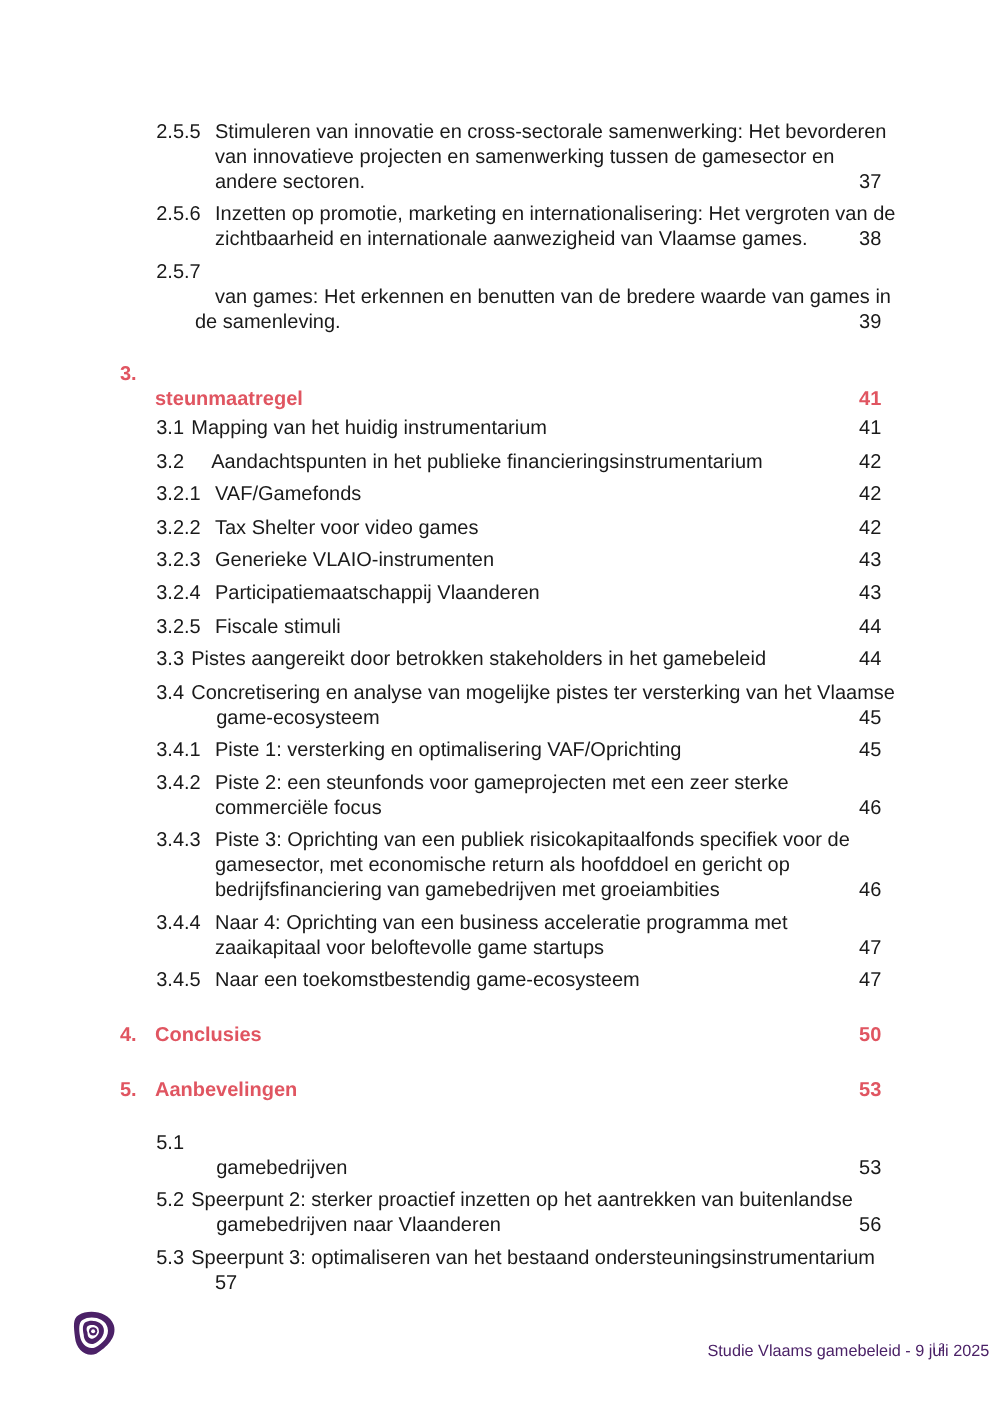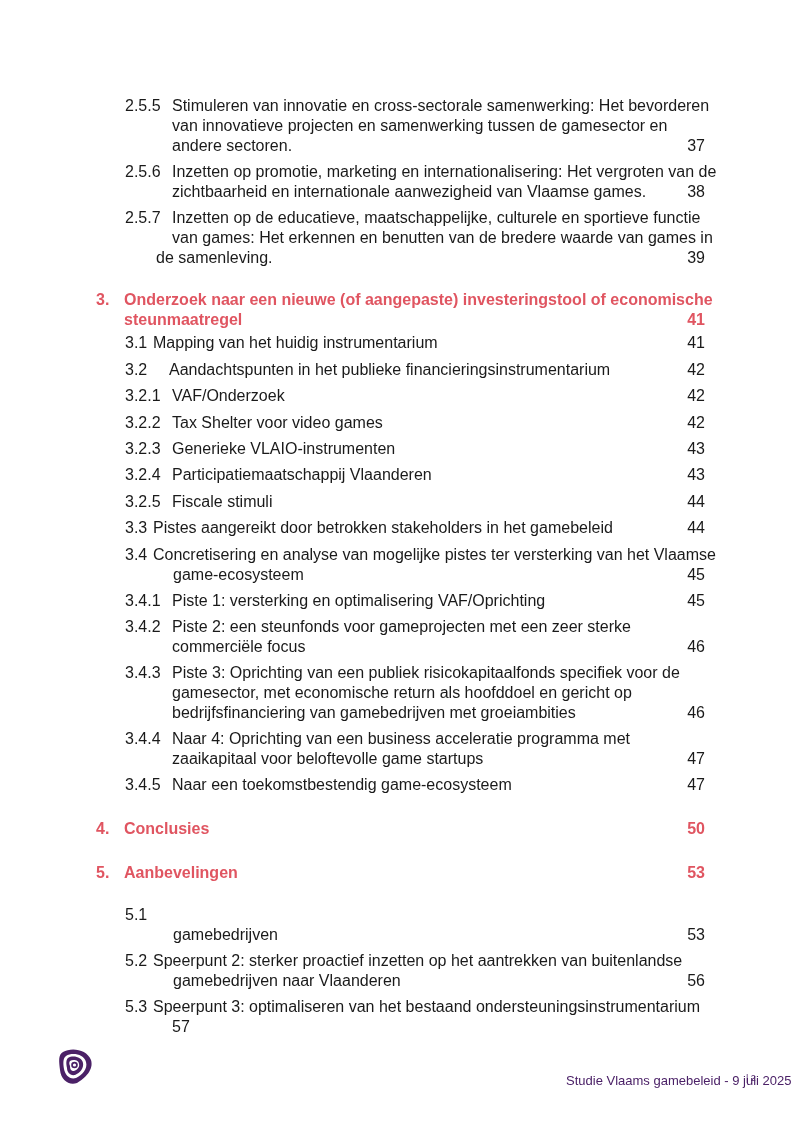--- a/index.html
+++ b/index.html
@@ -27,44 +27,42 @@
       <span class="page" style="top: 40px;">37</span>
     </div>
     <div class="entry" style="top: 162px; left: 125px; width: 580px; height: 40px;">
       <span class="num">2.5.6</span>
       <span class="text" style="top: 0px; left: 47px; white-space: nowrap;">Inzetten op promotie, marketing en internationalisering: Het vergroten van de</span>
       <span class="text" style="top: 20px; left: 47px; white-space: nowrap;">zichtbaarheid en internationale aanwezigheid van Vlaamse games.</span>
       <span class="page" style="top: 20px;">38</span>
     </div>
     <div class="entry" style="top: 208px; left: 125px; width: 580px; height: 60px;">
       <span class="num">2.5.7</span>
-      <span class="text" style="top: 0px; left: 47px; white-space: nowrap;">Inzetten op de educatieve, maatschappelijke, culturele en sportieve functie</span>
       <span class="text" style="top: 20px; left: 47px; white-space: nowrap;">van games: Het erkennen en benutten van de bredere waarde van games in</span>
       <span class="text" style="top: 40px; left: 31px; white-space: nowrap;">de samenleving.</span>
       <span class="page" style="top: 40px;">39</span>
     </div>
     <div class="entry lvl1" style="top: 290px; left: 96px; width: 609px; height: 40px;">
       <span class="num">3.</span>
-      <span class="text" style="top: 0px; left: 28px; white-space: nowrap;">Onderzoek naar een nieuwe (of aangepaste) investeringstool of economische</span>
       <span class="text" style="top: 20px; left: 28px; white-space: nowrap;">steunmaatregel</span>
       <span class="page" style="top: 20px;">41</span>
     </div>
     <div class="entry" style="top: 333px; left: 125px; width: 580px; height: 20px;">
       <span class="num">3.1</span>
       <span class="text" style="top: 0px; left: 28px; white-space: nowrap;">Mapping van het huidig instrumentarium</span>
       <span class="page" style="top: 0px;">41</span>
     </div>
     <div class="entry" style="top: 360px; left: 125px; width: 580px; height: 20px;">
       <span class="num">3.2</span>
       <span class="text" style="top: 0px; left: 44px; white-space: nowrap;">Aandachtspunten in het publieke financieringsinstrumentarium</span>
       <span class="page" style="top: 0px;">42</span>
     </div>
     <div class="entry" style="top: 386px; left: 125px; width: 580px; height: 20px;">
       <span class="num">3.2.1</span>
-      <span class="text" style="top: 0px; left: 47px; white-space: nowrap;">VAF/Onderzoek</span>
+      <span class="text" style="top: 0px; left: 47px; white-space: nowrap;">VAF/Gamefonds</span>
       <span class="page" style="top: 0px;">42</span>
     </div>
     <div class="entry" style="top: 413px; left: 125px; width: 580px; height: 20px;">
       <span class="num">3.2.2</span>
       <span class="text" style="top: 0px; left: 47px; white-space: nowrap;">Tax Shelter voor video games</span>
       <span class="page" style="top: 0px;">42</span>
     </div>
     <div class="entry" style="top: 439px; left: 125px; width: 580px; height: 20px;">
       <span class="num">3.2.3</span>
       <span class="text" style="top: 0px; left: 47px; white-space: nowrap;">Generieke VLAIO-instrumenten</span>

